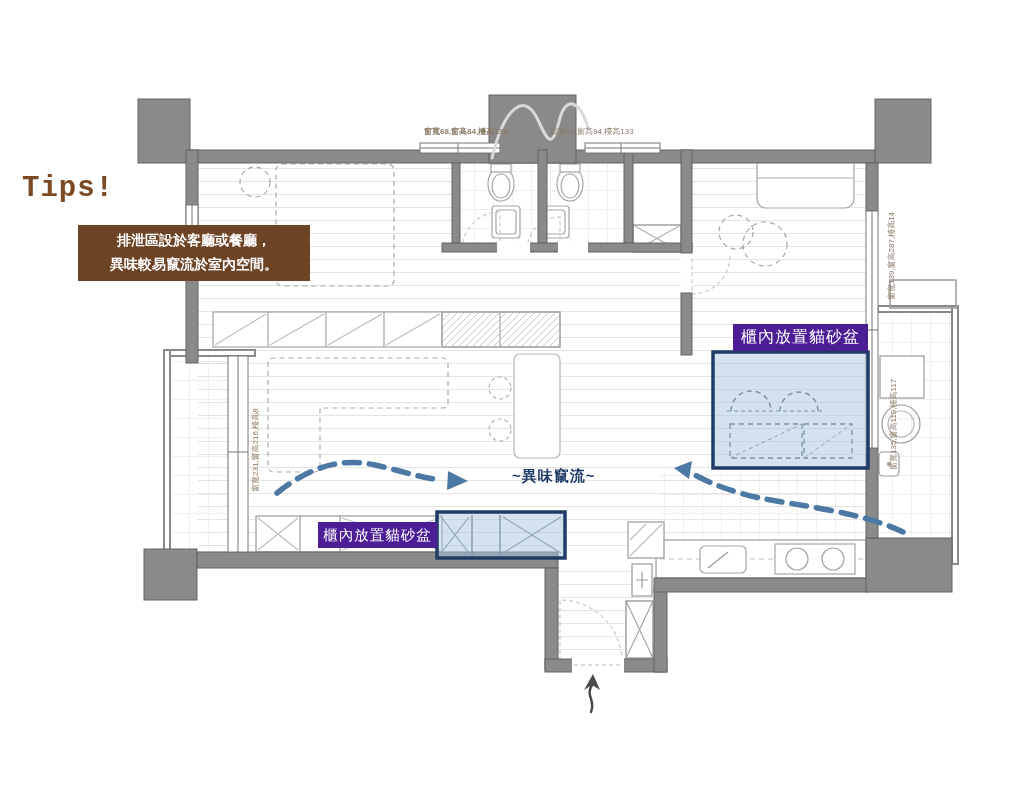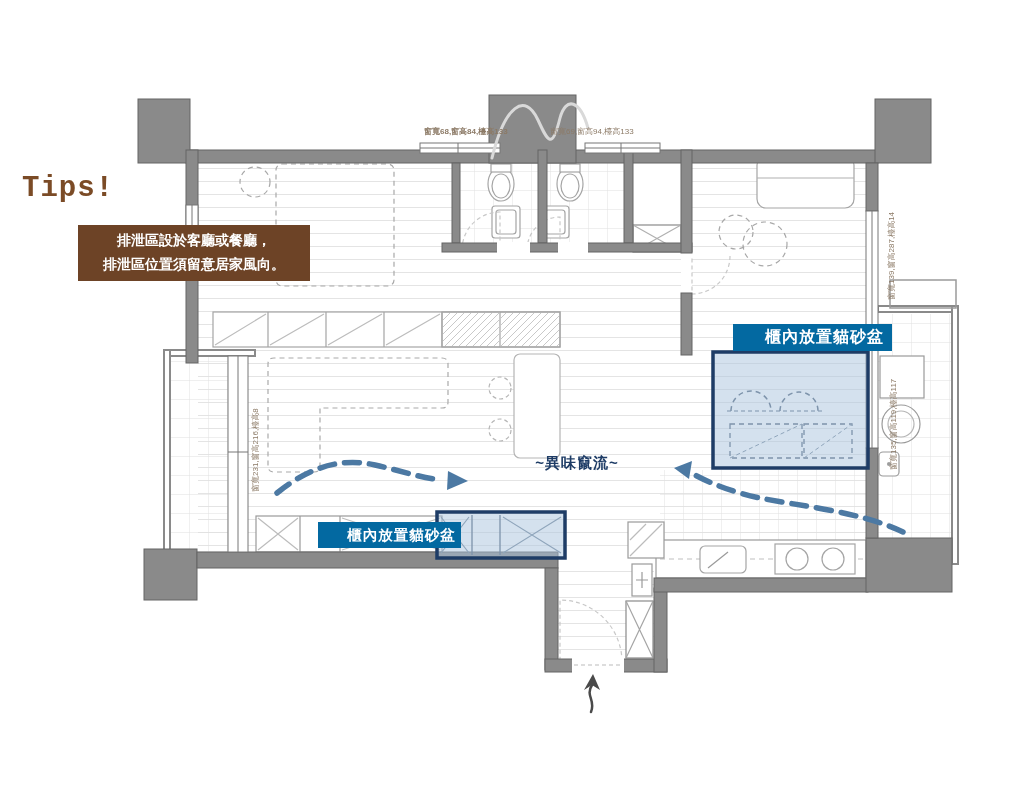--- a/index.html
+++ b/index.html
@@ -17,28 +17,28 @@
     font-size:29px;font-weight:700;color:#7b4b26;letter-spacing:1px;
   }
   .tips-box{
     left:46px;top:225px;width:232px;
     background:#6d4326;color:#ffffff;
     font-size:14px;font-weight:700;line-height:24px;text-align:center;
     padding:3px 4px 5px 4px;box-sizing:border-box;margin-left:32px;
   }
   .tips-box span{display:block;white-space:nowrap;}
   .navy-label{
-    background:#0369a1;color:#ffffff;font-weight:700;
+    background:#4c1d95;color:#ffffff;font-weight:400;
     display:flex;align-items:center;justify-content:center;
-    letter-spacing:1px;white-space:nowrap;padding-left:24px;
+    letter-spacing:1px;white-space:nowrap;
   }
   .label-right{left:733px;top:324px;width:135px;height:27px;font-size:16px;}
   .label-bottom{left:318px;top:522px;width:119px;height:26px;font-size:14.5px;}
   .airflow-text{
-    left:512px;top:454px;width:130px;text-align:center;
+    left:512px;top:467px;width:130px;
     color:#1e3c66;font-size:15px;font-weight:700;letter-spacing:1px;white-space:nowrap;
   }
   .win-note{
     color:#8c7a66;font-size:8px;white-space:nowrap;letter-spacing:0;
   }
   .wn-tl{left:424px;top:126px;font-weight:bold;}
   .wn-tr{left:550px;top:126px;}
   .wn-rot{transform:rotate(-90deg);transform-origin:left top;}
   .wn-r1{left:886px;top:300px;}
   .wn-r2{left:888px;top:470px;}
@@ -223,21 +223,21 @@
   <g>
     <path d="M591 712 C 596 700 585 696 592 685" fill="none" stroke="#4a4a4a" stroke-width="2.5" stroke-linecap="round"></path>
     <polygon points="584,690 593,674 600,690 592,685" fill="#4a4a4a"></polygon>
   </g>
 </svg>
 
 <div class="overlay tips-title">Tips!</div>
 
 <div class="overlay tips-box">
   <span>排泄區設於客廳或餐廳，</span>
-  <span>排泄區位置須留意居家風向。</span>
+  <span>異味較易竄流於室內空間。</span>
 </div>
 
 <div class="overlay navy-label label-right">櫃內放置貓砂盆</div>
 <div class="overlay navy-label label-bottom">櫃內放置貓砂盆</div>
 
 <div class="overlay airflow-text">~異味竄流~</div>
 
 <div class="overlay win-note wn-tl">窗寬68,窗高84,檯高133</div>
 <div class="overlay win-note wn-tr">窗寬69,窗高94,檯高133</div>
 <div class="overlay win-note wn-rot wn-r1">窗寬139,窗高287,檯高14</div>

